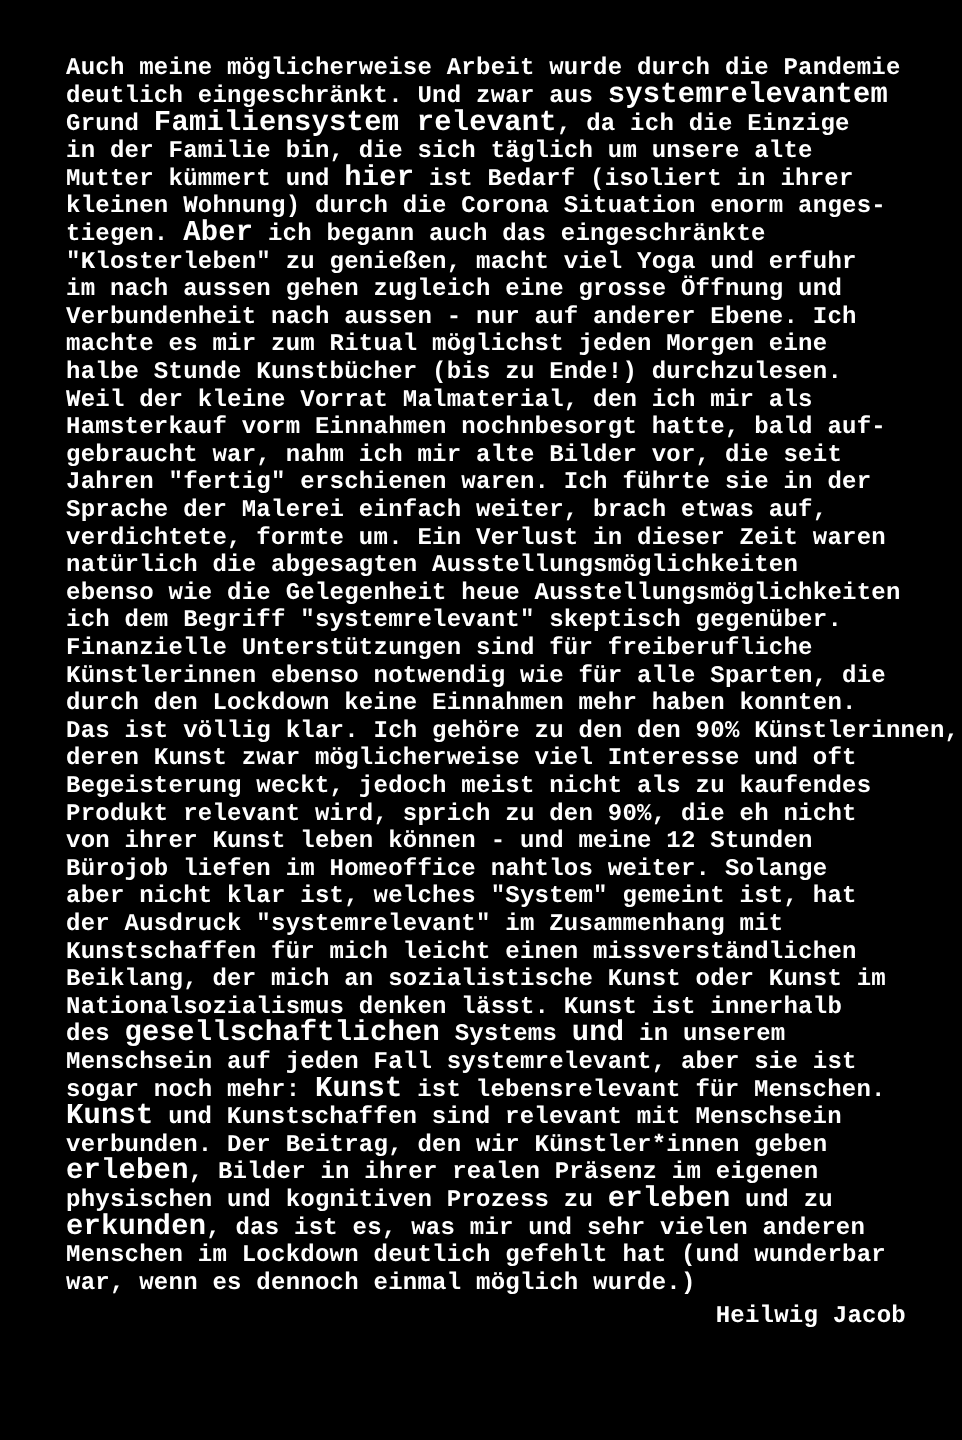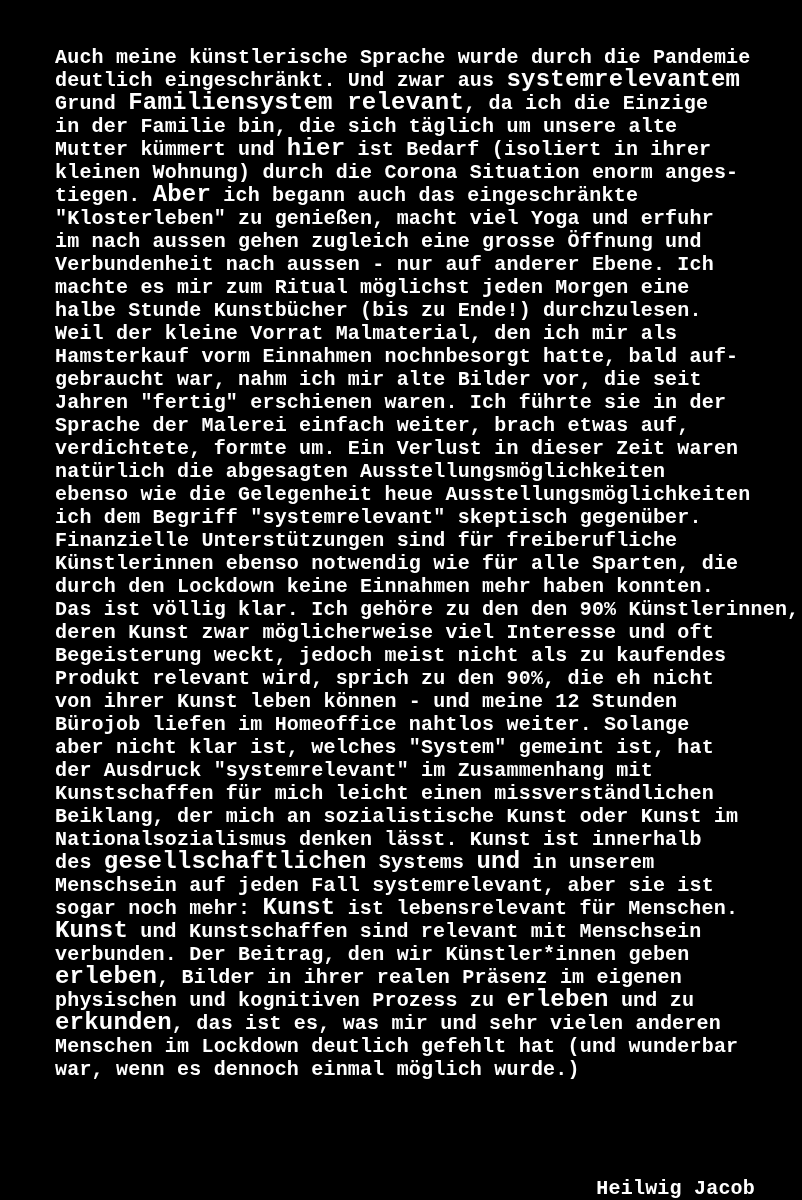--- a/index.html
+++ b/index.html
@@ -35,36 +35,36 @@
     font-weight: bold; 
     letter-spacing: 0.2px;
   }
   .line .em {
     font-size: 24px;
     font-weight: 900;
     line-height: 0; 
   }
   #signature {
     position: absolute;
-    top: 1177px;
+    top: 1086px;
     right: 47px;
     color: #ffffff;
     font-size: 20px;
     line-height: 23px;
     font-weight: bold;
     white-space: pre;
     letter-spacing: 0.2px;
   }
 </style>
 </head>
 <body>
 
 <div id="page">
   <div id="text-block">
-      <div class="line"><span>Auch meine künstlerische Sprache wurde durch die Pandemie</span></div>
+      <div class="line"><span>Auch meine möglicherweise Arbeit wurde durch die Pandemie</span></div>
       <div class="line"><span>deutlich eingeschränkt. Und zwar aus </span><span class="em">systemrelevantem</span></div>
       <div class="line"><span>Grund </span><span class="em">Familiensystem relevant</span><span>, da ich die Einzige</span></div>
       <div class="line"><span>in der Familie bin, die sich täglich um unsere alte</span></div>
       <div class="line"><span>Mutter kümmert und </span><span class="em">hier</span><span> ist Bedarf (isoliert in ihrer</span></div>
       <div class="line"><span>kleinen Wohnung) durch die Corona Situation enorm anges-</span></div>
       <div class="line"><span>tiegen. </span><span class="em">Aber</span><span> ich begann auch das eingeschränkte</span></div>
       <div class="line"><span>"Klosterleben" zu genießen, macht viel Yoga und erfuhr</span></div>
       <div class="line"><span>im nach aussen gehen zugleich eine grosse Öffnung und</span></div>
       <div class="line"><span>Verbundenheit nach aussen - nur auf anderer Ebene. Ich</span></div>
       <div class="line"><span>machte es mir zum Ritual möglichst jeden Morgen eine</span></div>

